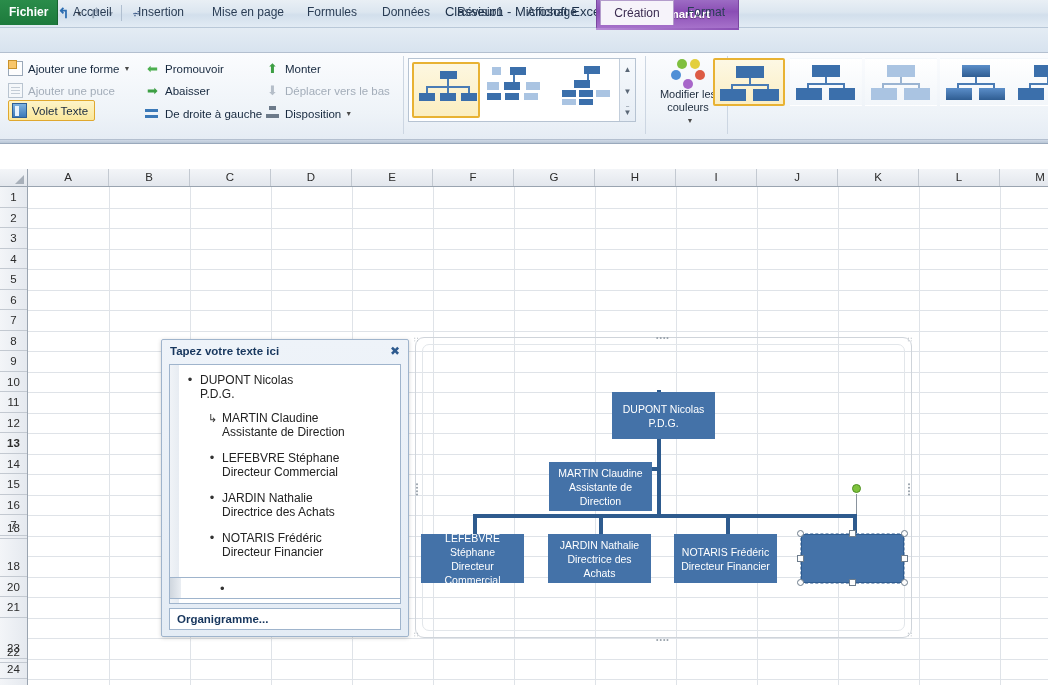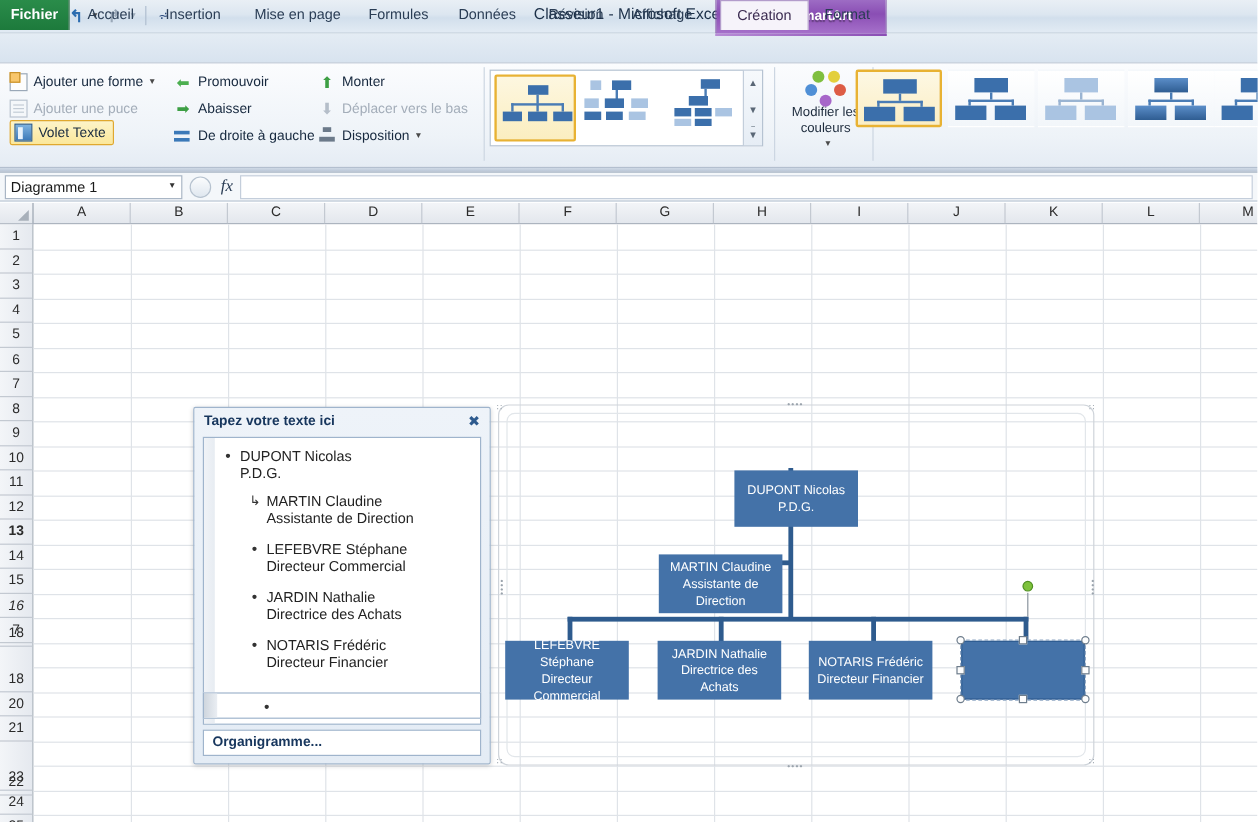--- a/index.html
+++ b/index.html
@@ -532,31 +532,20 @@
   <div class="style-item" style="left:1012px;width:60px;overflow:hidden">
     <div class="mini-box" style="left:21px;top:6px;width:28px;height:12px"></div>
     <div class="mini-line" style="left:34px;top:18px;width:2px;height:6px"></div>
     <div class="mini-line" style="left:16px;top:24px;width:38px;height:2px"></div>
     <div class="mini-line" style="left:16px;top:24px;width:2px;height:5px"></div>
     <div class="mini-box" style="left:5px;top:29px;width:26px;height:12px"></div>
 
   </div>
 
 
-  <div class="formulabar">
-    <div class="namebox">
-      <span>Diagramme 1</span>
-      <span class="nb-caret">▼</span>
-    </div>
-    <div class="fx-group">
-      <span class="rbtn"></span>
-      <span class="fx">fx</span>
-    </div>
-    <div class="fbar-input"></div>
-  </div>
 
   <div class="grid-wrap">
     <div class="colhdr-row">
         <div class="colhdr" style="left: 28px; width: 81px;">A</div>
         <div class="colhdr" style="left: 109px; width: 81px;">B</div>
         <div class="colhdr" style="left: 190px; width: 81px;">C</div>
         <div class="colhdr" style="left: 271px; width: 81px;">D</div>
         <div class="colhdr" style="left: 352px; width: 81px;">E</div>
         <div class="colhdr" style="left: 433px; width: 81px;">F</div>
         <div class="colhdr" style="left: 514px; width: 81px;">G</div>
@@ -579,21 +568,21 @@
         <div class="rowhdr" style="top: 102.5px; height: 20.5px; line-height: 20.5px;">6</div>
         <div class="rowhdr" style="top: 123px; height: 20.5px; line-height: 20.5px;">7</div>
         <div class="rowhdr" style="top: 143.5px; height: 20.5px; line-height: 20.5px;">8</div>
         <div class="rowhdr" style="top: 164px; height: 20.5px; line-height: 20.5px;">9</div>
         <div class="rowhdr" style="top: 184.5px; height: 20.5px; line-height: 20.5px;">10</div>
         <div class="rowhdr" style="top: 205px; height: 20.5px; line-height: 20.5px;">11</div>
         <div class="rowhdr" style="top: 225.5px; height: 20.5px; line-height: 20.5px;">12</div>
         <div class="rowhdr" style="top: 246px; height: 20.5px; line-height: 20.5px; font-weight: bold;">13</div>
         <div class="rowhdr" style="top: 266.5px; height: 20.5px; line-height: 20.5px;">14</div>
         <div class="rowhdr" style="top: 287px; height: 20.5px; line-height: 20.5px;">15</div>
-        <div class="rowhdr" style="top: 307.5px; height: 20.5px; line-height: 20.5px; font-style: italic;">16</div>
+        <div class="rowhdr" style="top: 307.5px; height: 20.5px; line-height: 20.5px;">16</div>
         <div class="rowhdr" style="top: 328px; height: 20.5px; line-height: 20.5px;">7</div>
         <div class="rowhdr" style="top: 331px; height: 20.5px; line-height: 20.5px;">18</div>
         <div class="rowhdr" style="top: 369px; height: 20.5px; line-height: 20.5px;">18</div>
         <div class="rowhdr" style="top: 389.5px; height: 20.5px; line-height: 20.5px;">20</div>
         <div class="rowhdr" style="top: 410px; height: 20.5px; line-height: 20.5px;">21</div>
         <div class="rowhdr" style="top: 455px; height: 20.5px; line-height: 20.5px;">22</div>
         <div class="rowhdr" style="top: 451px; height: 20.5px; line-height: 20.5px;">23</div>
         <div class="rowhdr" style="top: 471.5px; height: 20.5px; line-height: 20.5px;">24</div>
         <div class="rowhdr" style="top: 492px; height: 20.5px; line-height: 20.5px;">25</div>
       </div>

